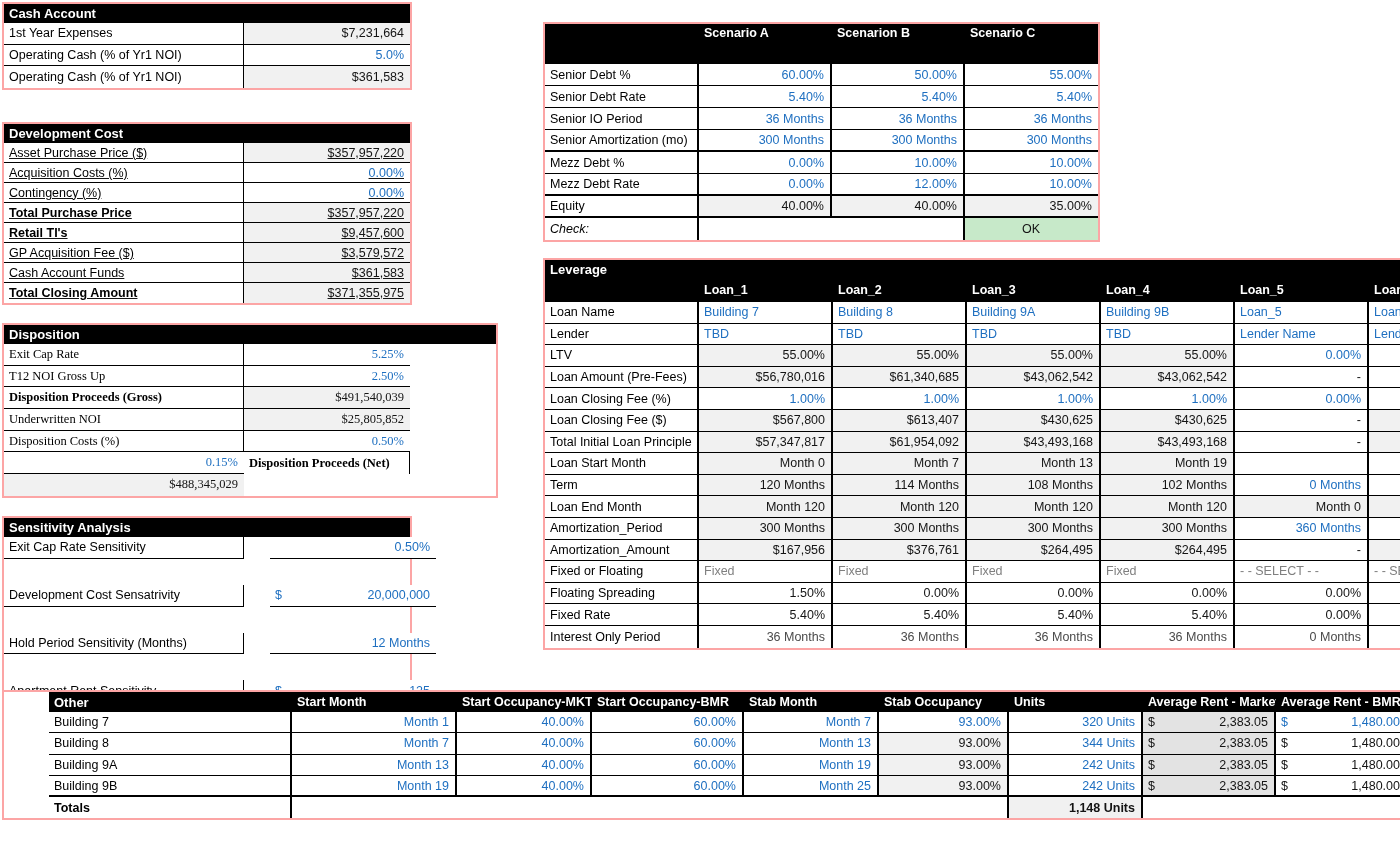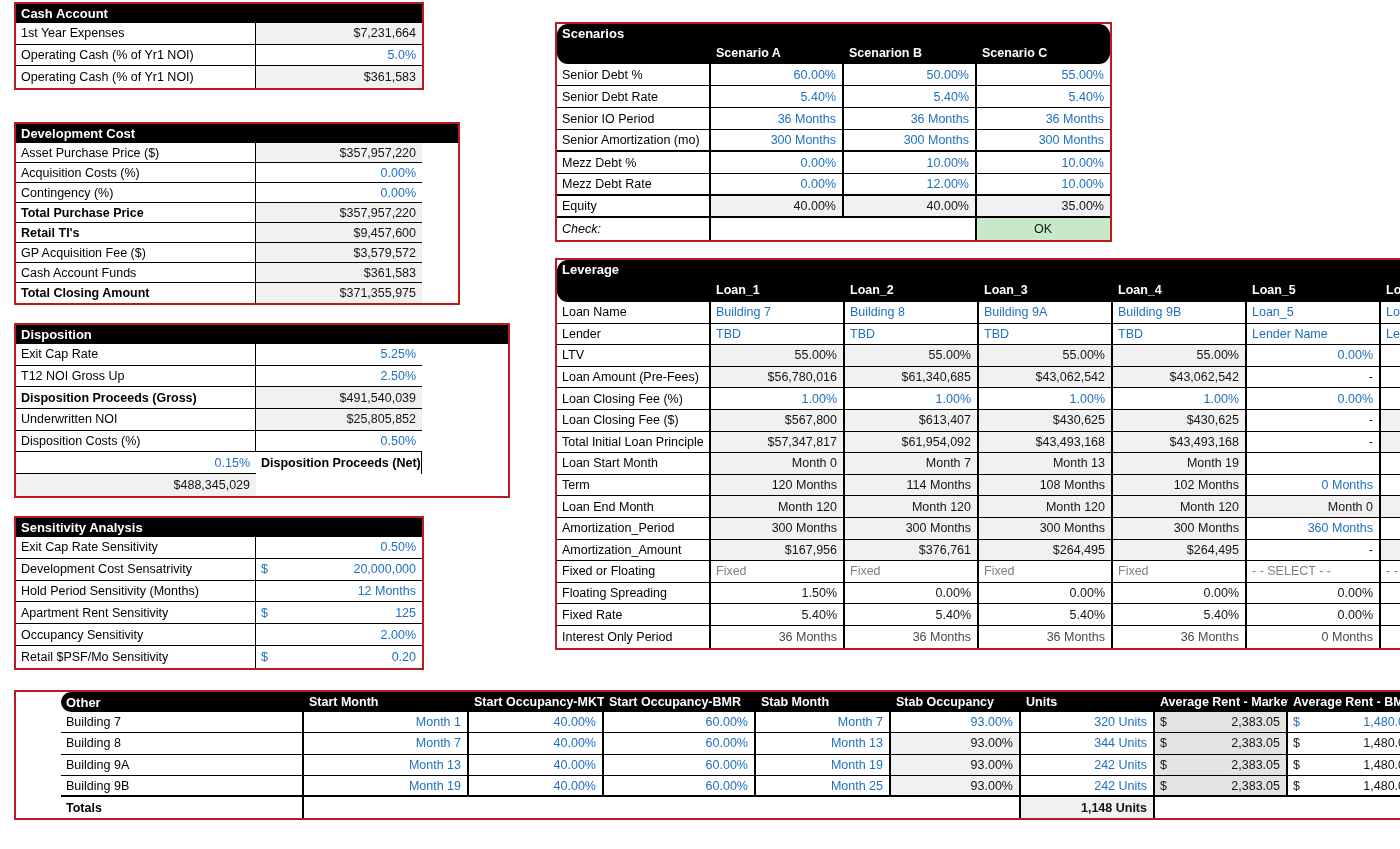--- a/index.html
+++ b/index.html
@@ -1,32 +1,32 @@
 <!DOCTYPE html>
 <html><head>
 <meta charset="utf-8">
 <style>
   html,body{margin:0;padding:0;background:#fff;}
   #sheet{position:relative;width:1400px;height:849px;background:#fff;overflow:hidden;
          font-family:"Liberation Sans",sans-serif;font-size:12.5px;color:#141414;}
-  .tbl{position:absolute;border:2px solid #b91c1c;box-sizing:border-box;background:#fff;margin-left:12px;}
+  .tbl{position:absolute;border:2px solid #fca5a5;box-sizing:border-box;background:#fff;}
   .tbl.clip{border-right:0;}
   
   .hdr{background:#000;color:#fff;font-weight:bold;font-size:13px;height:19px;
        display:flex;align-items:center;padding-left:5px;}
   
-  .grid,.thead{display:grid;border-radius:11px;}
+  .grid,.thead{display:grid;}
   .kv{grid-template-columns:240px 166px;}
   .grid-s{grid-template-columns:154px 133px 133px 133px;width:553px;}
   .grid-l{grid-template-columns:154px 134px 134px 134px 134px 134px 134px;width:958px;}
   .grid-o{grid-template-columns:243px 165px 135px 152px 135px 130px 134px 133px 132px 39px;width:1398px;}
   #cash .grid{grid-auto-rows:21.6px;}
   #dev .grid{grid-auto-rows:20px;}
-  #disp .grid{grid-auto-rows:21.7px;}
-  #sens .grid{grid-auto-rows:21.8px;}
+  #disp .grid{grid-auto-rows:21.7px;font-family:Liberation Serif, serif;}
+  #sens .grid{grid-auto-rows:21.8px;gap:26px;}
   #scenarios .grid{grid-auto-rows:22px;}
   #leverage .grid{grid-auto-rows:21.6px;}
   #other .grid{grid-auto-rows:21.3px;}
   #scenarios .thead{grid-template-rows:18px 22px;background:#000;}
   #leverage .thead{grid-template-rows:18px 24px;background:#000;}
   #other .thead{grid-template-rows:20px;background:#000;}
   #leverage{overflow:hidden;}
   #other{overflow:hidden;}
   
   .hcell{color:#fff;font-weight:bold;display:flex;align-items:center;padding-left:5px;
@@ -65,21 +65,21 @@
     <div class="grid kv">
         <div class="cell lbl">1st Year Expenses</div>
         <div class="cell c-c nr">$7,231,664</div>
         <div class="cell lbl">Operating Cash (% of Yr1 NOI)</div>
         <div class="cell c-i nr">5.0%</div>
         <div class="cell lbl nb">Operating Cash (% of Yr1 NOI)</div>
         <div class="cell c-c nr nb">$361,583</div>
       </div>
   </section>
 
-  <section class="tbl" id="dev" style="left:2px;top:122px;width:446px;">
+  <section class="tbl" id="dev" style="left:2px;top:122px;width:410px;text-decoration:underline;">
     <div class="hdr">
       <span>Development Cost</span>
     </div>
     <div class="grid kv">
         <div class="cell lbl">Asset Purchase Price ($)</div>
         <div class="cell c-c nr">$357,957,220</div>
         <div class="cell lbl">Acquisition Costs (%)</div>
         <div class="cell c-i nr">0.00%</div>
         <div class="cell lbl">Contingency (%)</div>
         <div class="cell c-i nr">0.00%</div>
@@ -141,21 +141,20 @@
         <div class="cell lbl nb">Retail $PSF/Mo Sensitivity</div>
         <div class="cell c-i is-dollar nr nb">
           <span class="cur">$</span>
           <span class="num">0.20</span>
         </div>
       </div>
   </section>
 
   <section class="tbl" id="scenarios" style="left:543px;top:22px;width:557px;">
     <div class="thead grid-s">
-        <div class="hcell title" style="grid-column: 1 / -1;">Scenarios</div>
         <div class="hcell"></div>
         <div class="hcell">Scenario A</div>
         <div class="hcell">Scenarion B</div>
         <div class="hcell">Scenario C</div>
       </div>
     <div class="grid grid-s">
         <div class="cell lbl">Senior Debt %</div>
         <div class="cell c-i">60.00%</div>
         <div class="cell c-i">50.00%</div>
         <div class="cell c-i nr">55.00%</div>

